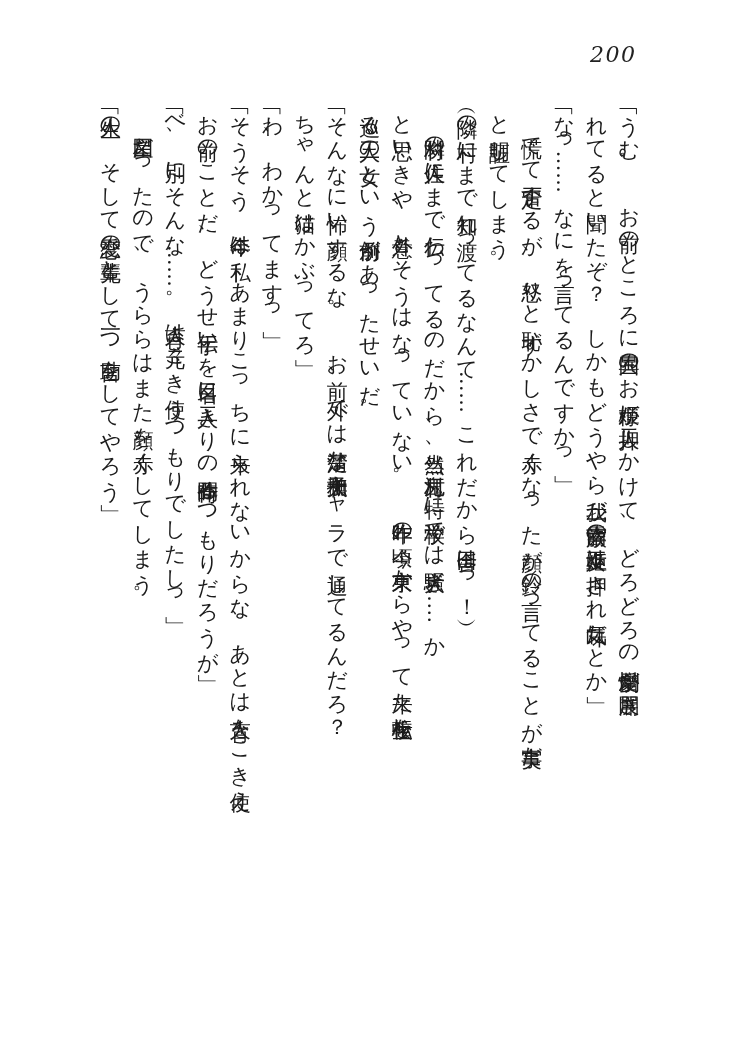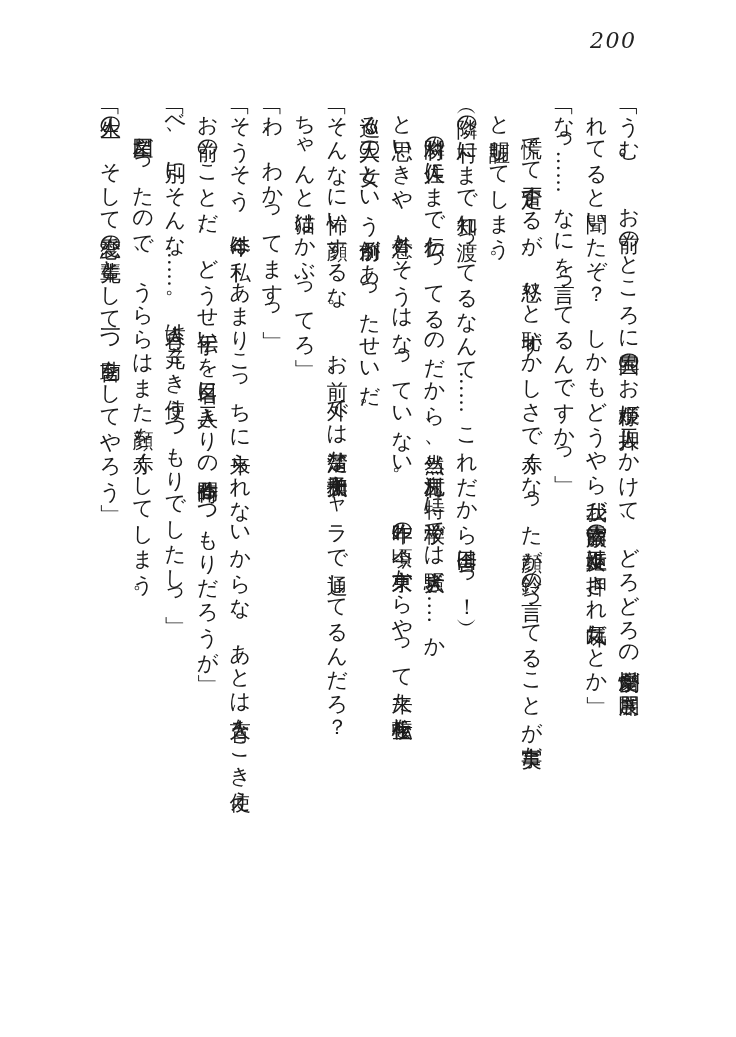--- a/index.html
+++ b/index.html
@@ -10,21 +10,21 @@
     width: 736px;
     height: 1037px;
     position: relative;
     background: #ffffff;
     overflow: hidden;
     font-family: "DejaVu Serif", "Liberation Serif", serif;
     color: #1b1b1b;
   }
   .page-number {
     position: absolute;
-    top: 28px;
+    top: 42px;
     left: 590px;
     font-size: 22px;
     font-style: italic;
     letter-spacing: 1.5px;
     color: #222222;
   }
   .text-block {
     position: absolute;
     top: 101px;
     right: 91px;

